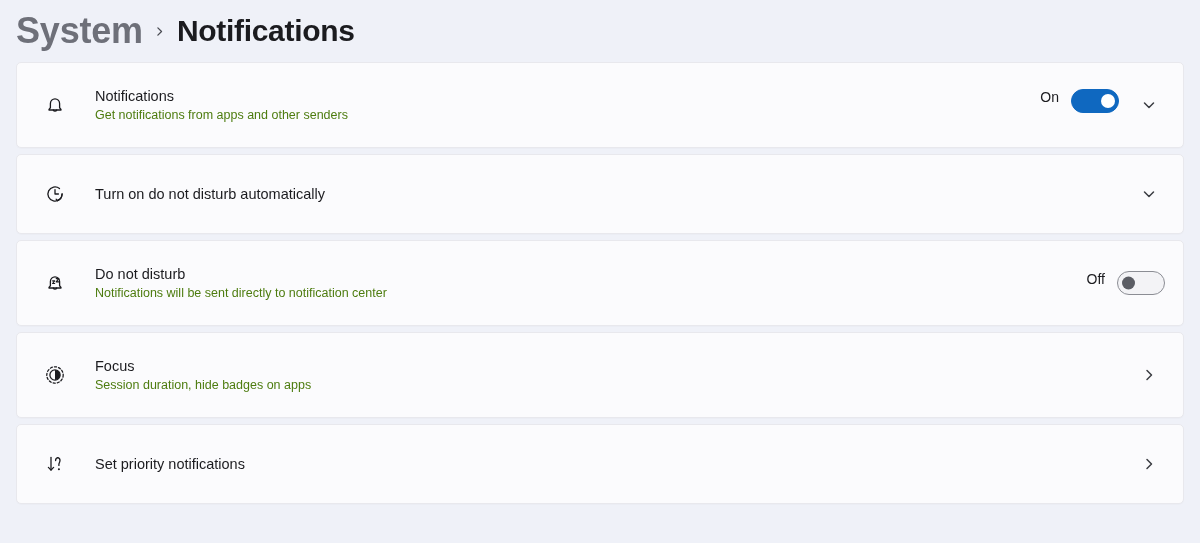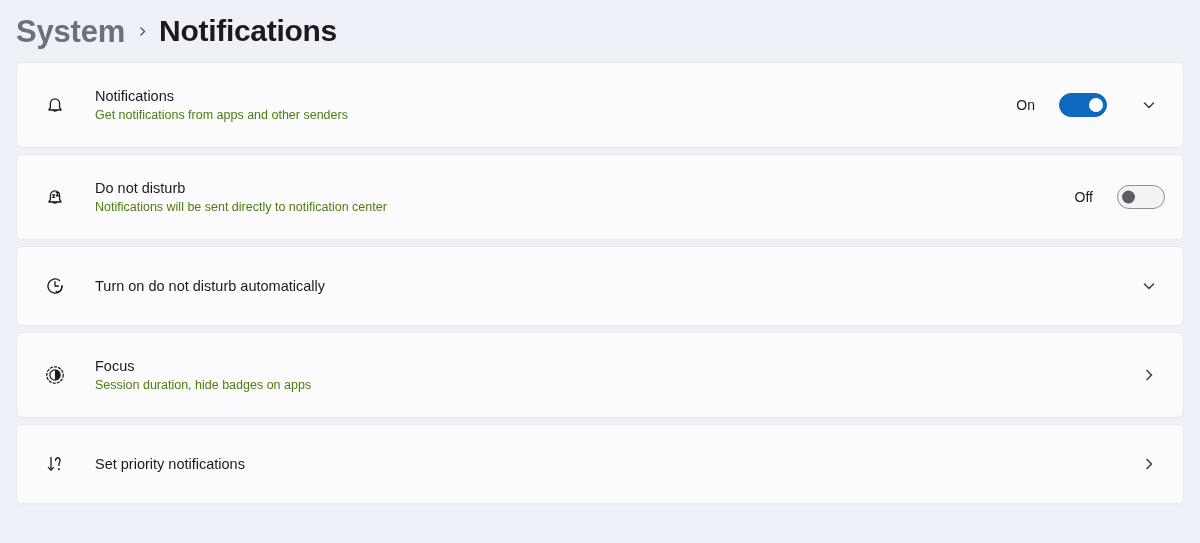--- a/index.html
+++ b/index.html
@@ -25,21 +25,21 @@
 
   
   .breadcrumb {
     display: flex;
     align-items: center;
     height: 62px;
     padding-left: 0px;
     gap: 10px;
   }
   .crumb-parent {
-    font-size: 31px;
+    font-size: 36px;
     font-weight: 600;
     color: #6e7079;
     letter-spacing: -0.2px;
     line-height: 1;
   }
   .crumb-sep {
     display: inline-flex;
     align-items: center;
     justify-content: center;
     width: 14px;
@@ -103,22 +103,21 @@
   }
   .card-sub {
     font-size: 12.5px;
     color: #4d7c0f;
     line-height: 1.25;
   }
 
   .card-right {
     flex: 0 0 auto;
     display: flex;
-    align-items: center;
-    gap: 12px;
+    gap: 0px;
   }
 
   .toggle-label {
     font-size: 14px;
     color: #1b1b1f;
     margin-right: 12px;
   }
 
   
   .switch {
@@ -206,58 +205,58 @@
           <span class="knob"></span>
         </span>
         <span class="chev">
           <svg width="16" height="16" viewBox="0 0 16 16" fill="none" stroke="currentColor" stroke-width="1.5" stroke-linecap="round" stroke-linejoin="round">
               <path d="M3.5 6 L8 10.5 L12.5 6"></path>
             </svg>
         </span>
       </span>
     </div>
 
+    <div class="card short">
+      <span class="card-icon">
+        <svg width="24" height="24" viewBox="0 0 24 24" fill="none" stroke="currentColor" stroke-width="1.3" stroke-linecap="round" stroke-linejoin="round">
+          <path d="M19.1 12a7.1 7.1 0 1 1-2.6-5.5"></path>
+          <path d="M19.1 12a7.1 7.1 0 0 1-4.6 6.65"></path>
+          <path d="M12 7.6V12h3.4"></path>
+          <path d="M13.1 17.2l1.4 1.5 1.6-1.2" stroke-width="1.2"></path>
+        </svg>
+      </span>
+      <span class="card-text">
+        <span class="card-title">Turn on do not disturb automatically</span>
+      </span>
+      <span class="card-right">
+        <span class="chev">
+          <svg width="16" height="16" viewBox="0 0 16 16" fill="none" stroke="currentColor" stroke-width="1.5" stroke-linecap="round" stroke-linejoin="round">
+              <path d="M3.5 6 L8 10.5 L12.5 6"></path>
+            </svg>
+        </span>
+      </span>
+    </div>
+
     <div class="card tall">
       <span class="card-icon">
         <svg width="24" height="24" viewBox="0 0 24 24" fill="none" stroke="currentColor" stroke-width="1.3" stroke-linecap="round" stroke-linejoin="round">
           <path d="M6 17h12v-0.6l-1.4-1.6V10.4A4.6 4.6 0 0 0 12 5.8a4.6 4.6 0 0 0-4.6 4.6v4.4L6 16.4Z"></path>
           <path d="M10.3 17a1.8 1.8 0 0 0 3.4 0"></path>
           <path d="M9.6 9.9h2.1l-2.1 2.6h2.1" stroke-width="1.15"></path>
           <path d="M13.2 7.6h2.6l-2.6 3.2h2.6" stroke-width="1.15"></path>
         </svg>
       </span>
       <span class="card-text">
         <span class="card-title">Do not disturb</span>
         <span class="card-sub">Notifications will be sent directly to notification center</span>
       </span>
       <span class="card-right">
         <span class="toggle-label">Off</span>
         <span class="switch off">
           <span class="knob"></span>
-        </span>
-      </span>
-    </div>
-
-    <div class="card short">
-      <span class="card-icon">
-        <svg width="24" height="24" viewBox="0 0 24 24" fill="none" stroke="currentColor" stroke-width="1.3" stroke-linecap="round" stroke-linejoin="round">
-          <path d="M19.1 12a7.1 7.1 0 1 1-2.6-5.5"></path>
-          <path d="M19.1 12a7.1 7.1 0 0 1-4.6 6.65"></path>
-          <path d="M12 7.6V12h3.4"></path>
-          <path d="M13.1 17.2l1.4 1.5 1.6-1.2" stroke-width="1.2"></path>
-        </svg>
-      </span>
-      <span class="card-text">
-        <span class="card-title">Turn on do not disturb automatically</span>
-      </span>
-      <span class="card-right">
-        <span class="chev">
-          <svg width="16" height="16" viewBox="0 0 16 16" fill="none" stroke="currentColor" stroke-width="1.5" stroke-linecap="round" stroke-linejoin="round">
-              <path d="M3.5 6 L8 10.5 L12.5 6"></path>
-            </svg>
         </span>
       </span>
     </div>
 
     <div class="card tall">
       <span class="card-icon">
         <svg width="24" height="24" viewBox="0 0 24 24" fill="none" stroke="currentColor" stroke-width="1.3" stroke-linecap="round">
           <circle cx="12" cy="12" r="8.2" stroke-dasharray="2.1 2.1"></circle>
           <circle cx="12" cy="12" r="5.1"></circle>
           <path d="M12 6.9a5.1 5.1 0 0 1 0 10.2Z" fill="currentColor" stroke="none"></path>

